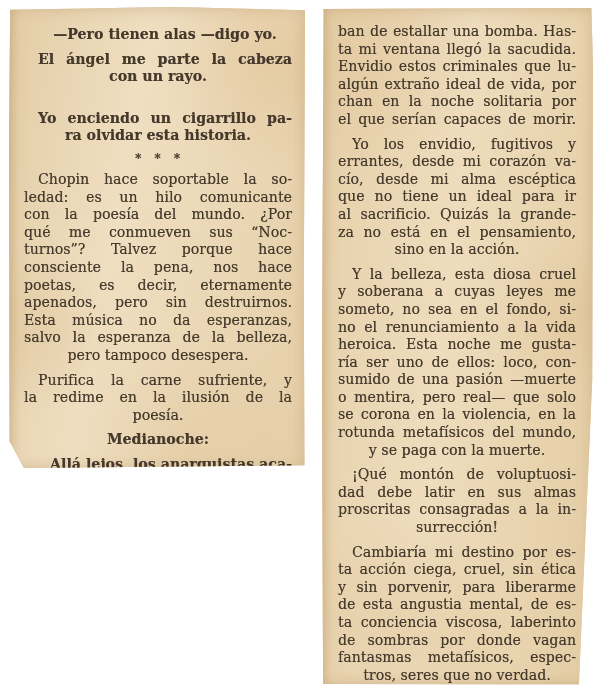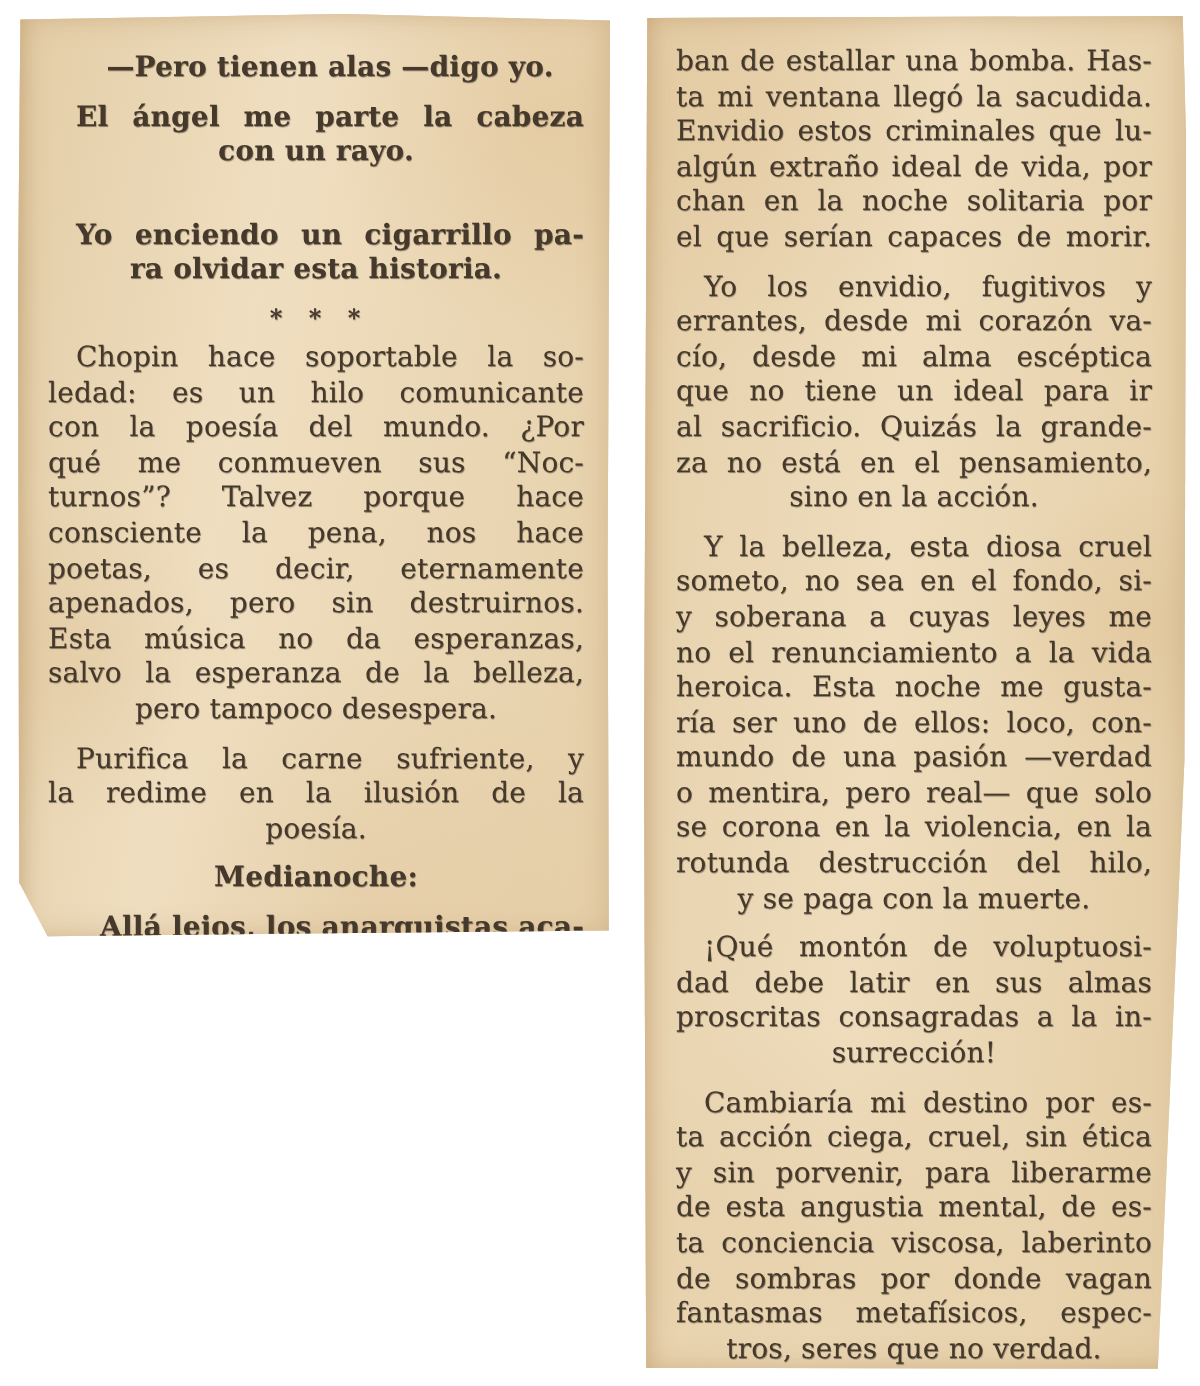--- a/index.html
+++ b/index.html
@@ -127,29 +127,29 @@
           <div class="line just" style="text-indent: 14px;">Yo los envidio, fugitivos y</div>
           <div class="line just">errantes, desde mi corazón va-</div>
           <div class="line just">cío, desde mi alma escéptica</div>
           <div class="line just">que no tiene un ideal para ir</div>
           <div class="line just">al sacrificio. Quizás la grande-</div>
           <div class="line just">za no está en el pensamiento,</div>
           <div class="line">sino en la acción.</div>
         </div>
         <div class="para">
           <div class="line just" style="text-indent: 14px;">Y la belleza, esta diosa cruel</div>
+          <div class="line just">y soberana a cuyas leyes me</div>
           <div class="line just">someto, no sea en el fondo, si-</div>
-          <div class="line just">y soberana a cuyas leyes me</div>
           <div class="line just">no el renunciamiento a la vida</div>
           <div class="line just">heroica. Esta noche me gusta-</div>
           <div class="line just">ría ser uno de ellos: loco, con-</div>
-          <div class="line just">mundo de una pasión —verdad</div>
+          <div class="line just">sumido de una pasión —muerte</div>
           <div class="line just">o mentira, pero real— que solo</div>
           <div class="line just">se corona en la violencia, en la</div>
-          <div class="line just">rotunda destrucción del hilo,</div>
+          <div class="line just">rotunda metafísicos del mundo,</div>
           <div class="line">y se paga con la muerte.</div>
         </div>
         <div class="para">
           <div class="line just" style="text-indent: 14px;">¡Qué montón de voluptuosi-</div>
           <div class="line just">dad debe latir en sus almas</div>
           <div class="line just">proscritas consagradas a la in-</div>
           <div class="line">surrección!</div>
         </div>
         <div class="para">
           <div class="line just" style="text-indent: 14px;">Cambiaría mi destino por es-</div>

